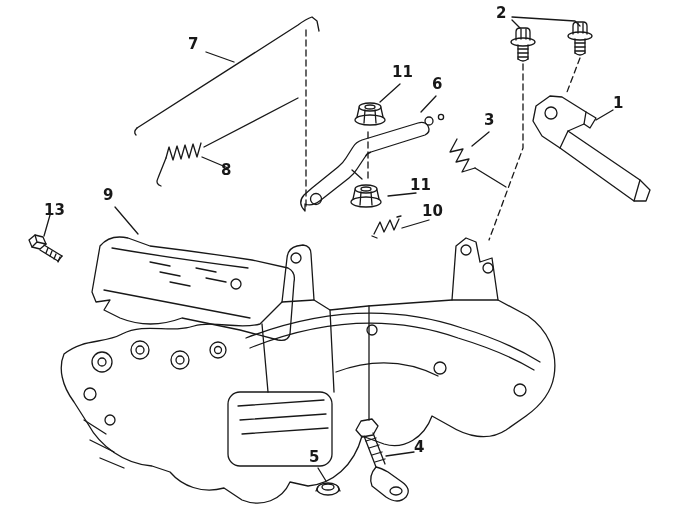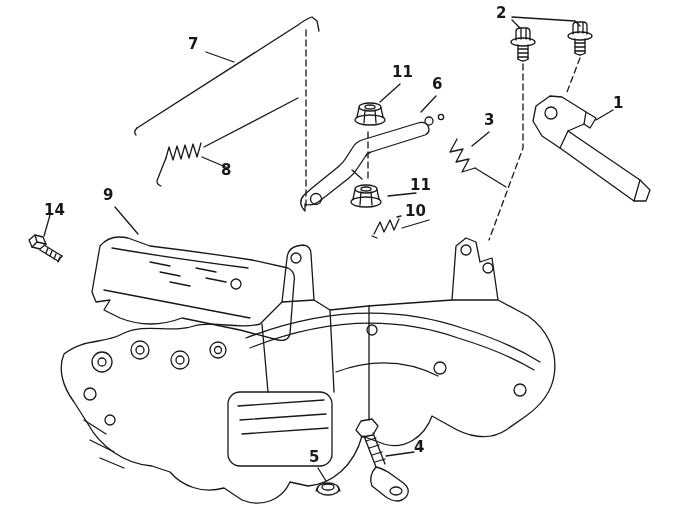--- a/index.html
+++ b/index.html
@@ -208,18 +208,18 @@
   </svg>
 
   <div class="callout" style="left:188px;top:37px">7</div>
   <div class="callout" style="left:496px;top:6px">2</div>
   <div class="callout" style="left:392px;top:65px">11</div>
   <div class="callout" style="left:432px;top:77px">6</div>
   <div class="callout" style="left:613px;top:96px">1</div>
   <div class="callout" style="left:484px;top:113px">3</div>
   <div class="callout" style="left:221px;top:163px">8</div>
   <div class="callout" style="left:410px;top:178px">11</div>
-  <div class="callout" style="left:405px;top:204px">10</div>
+  <div class="callout" style="left:422px;top:204px">10</div>
   <div class="callout" style="left:103px;top:188px">9</div>
-  <div class="callout" style="left:44px;top:203px">14</div>
+  <div class="callout" style="left:44px;top:203px">13</div>
   <div class="callout" style="left:414px;top:440px">4</div>
   <div class="callout" style="left:309px;top:450px">5</div>
 </div>
 
 </body></html>

